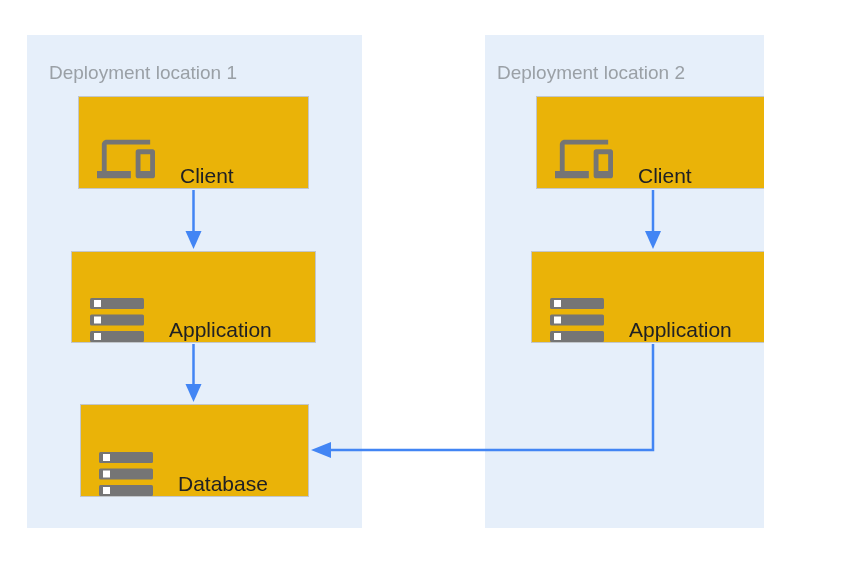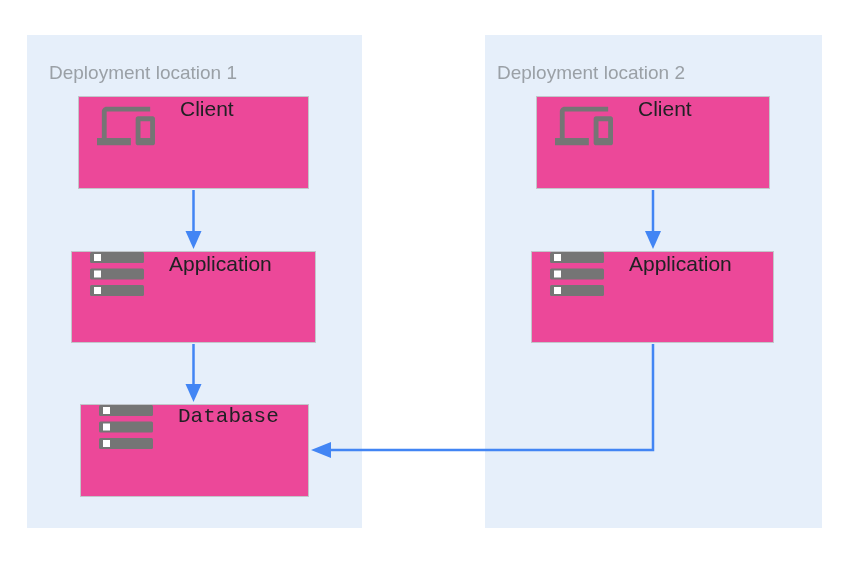--- a/index.html
+++ b/index.html
@@ -1,18 +1,18 @@
 <!DOCTYPE html>
 <html><head>
 <meta charset="utf-8">
 <style>
   html, body { margin: 0; padding: 0; background: #ffffff; }
   .canvas {
     position: relative;
-    width: 856px;
+    width: 764px;
     height: 574px;
     background: #ffffff;
     font-family: "Liberation Sans", sans-serif;
     overflow: hidden;
   }
   .group {
     position: absolute;
     background: #E6EFFA;
   }
   #group-1 { left: 27px; top: 35px; width: 335px; height: 493px; }
@@ -21,30 +21,30 @@
     position: absolute;
     font-size: 19px;
     line-height: 23px;
     color: #9AA0A6;
     white-space: nowrap;
   }
   #group-label-1 { left: 22px; top: 26px; }
   #group-label-2 { left: 12px; top: 26px; }
   .node {
     position: absolute;
-    background: #ec4899;
+    background: #eab308;
     border: 1px solid #C2C6CA;
     box-sizing: border-box;
     display: flex;
-    align-items: flex-start;
+    align-items: flex-end;
     padding-left: 18px;
   }
   #node-client-1      { left: 78px;  top: 96px;  width: 231px; height: 93px; }
   #node-application-1 { left: 71px;  top: 251px; width: 245px; height: 92px; }
-  #node-database-1    { left: 80px;  top: 404px; width: 229px; height: 93px; font-family: Liberation Mono, monospace; }
+  #node-database-1    { left: 80px;  top: 404px; width: 229px; height: 93px; }
   #node-client-2      { left: 536px; top: 96px;  width: 234px; height: 93px; }
   #node-application-2 { left: 531px; top: 251px; width: 243px; height: 92px; }
   .node-icon { flex: 0 0 auto; display: block; }
   .node-label {
     font-size: 21px;
     color: #202124;
     margin-left: 25px;
     white-space: nowrap;
   }
   #arrow-layer {

